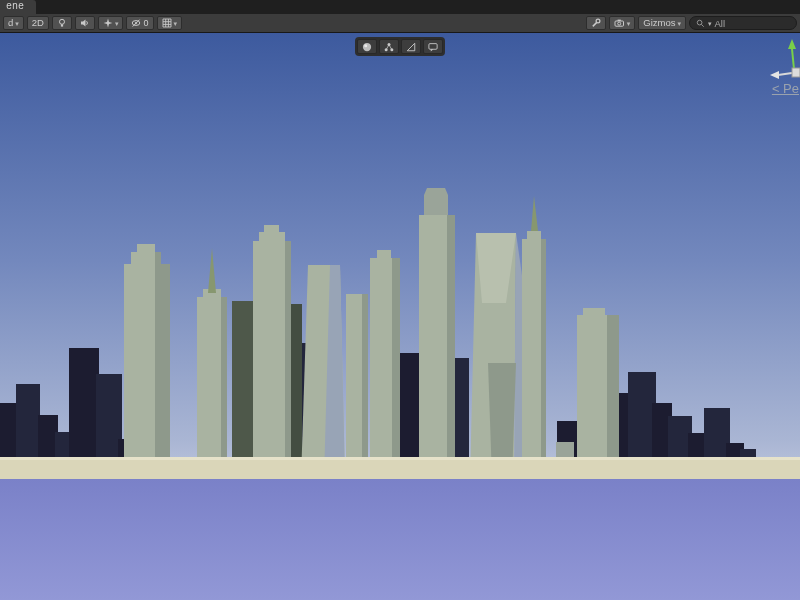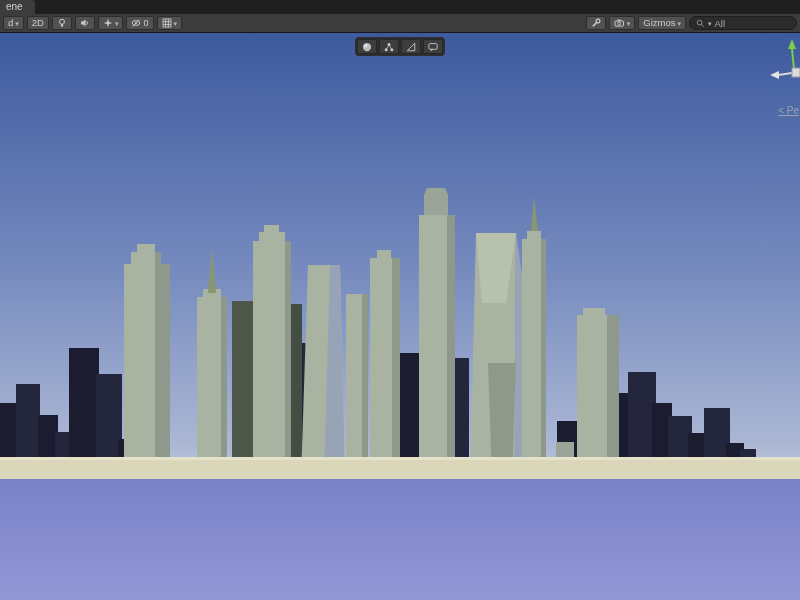--- a/index.html
+++ b/index.html
@@ -4,21 +4,21 @@
 <style>
   html,body{margin:0;padding:0;}
   body{
     width:800px;height:600px;overflow:hidden;background:#111;
     font-family:"Liberation Sans", sans-serif;
     -webkit-font-smoothing:antialiased;
   }
   .window{width:800px;height:600px;display:flex;flex-direction:column;background:#3c3c3c;}
 
   
-  .tab-row{height:14px;background:#1f1f1f;display:flex;align-items:flex-end;flex:0 0 auto;}
+  .tab-row{height:14px;background:#1f1f1f;display:flex;align-items:flex-end;flex:0 0 auto;font-family:Liberation Mono, monospace;}
   .tab{
     height:14px;background:#3c3c3c;color:#d2d2d2;font-size:10px;line-height:14px;
     padding:0 12px 0 6px;border-top-right-radius:3px;
   }
 
   
   .toolbar{
     height:18px;flex:0 0 auto;background:#3c3c3c;border-bottom:1px solid #181818;
     display:flex;align-items:center;padding:0 3px;gap:3px;color:#c8c8c8;
   }
@@ -48,21 +48,21 @@
     display:flex;gap:2px;background:#2e2e2e;padding:2px;border-radius:4px;
   }
   .ov-btn{
     width:20px;height:15px;background:#3d3d3d;border:1px solid #282828;border-radius:2px;
     display:flex;align-items:center;justify-content:center;padding:0;
   }
 
   
   .gizmo{position:absolute;top:2px;right:0;width:32px;height:56px;}
   .persp{
-    position:absolute;top:72px;right:1px;color:#9aa2ad;font-size:10px;cursor:default;text-decoration:underline;
+    position:absolute;top:48px;right:1px;color:#9aa2ad;font-size:13px;cursor:default;text-decoration:underline;
   }
   svg{display:block;}
 </style>
 </head>
 <body>
 
 <div class="window">
 
   <div class="tab-row">
     <div class="tab">

